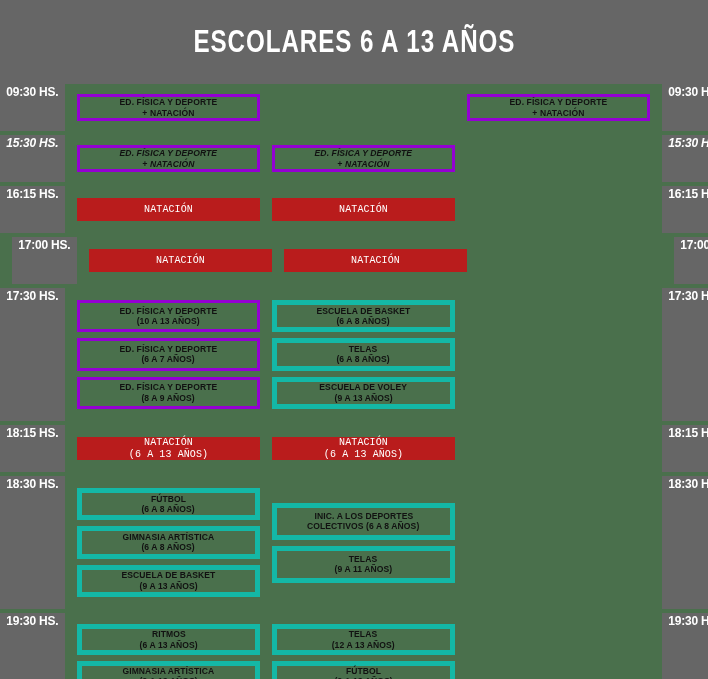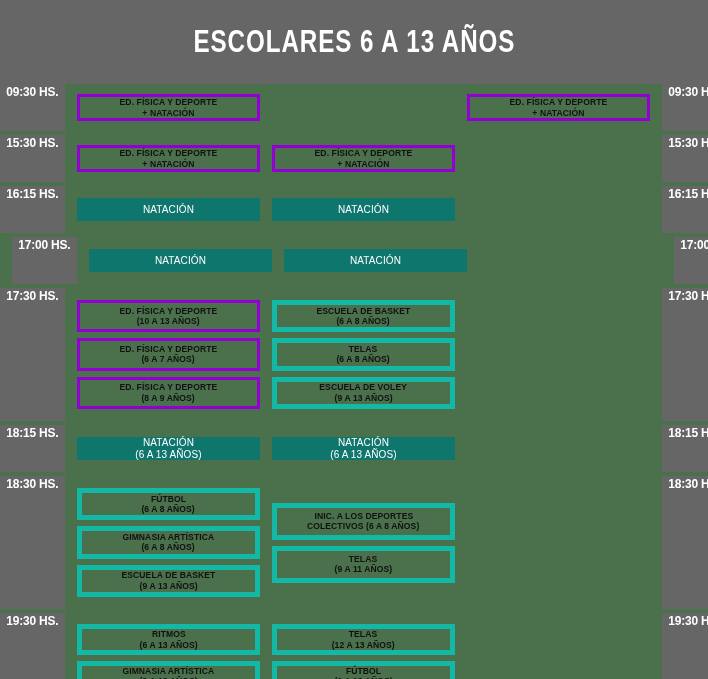--- a/index.html
+++ b/index.html
@@ -94,24 +94,25 @@
     background: transparent;
     color: #111111;
   }
   .act.black {
     border: 5px solid #14b8a6;
     background: transparent;
     color: #111111;
   }
   .act.blue {
     border: none;
-    background: #0f766e;
+    background: #b91c1c;
     color: #ffffff;
     font-weight: normal;
     font-size: 10px;
+    font-family: Liberation Mono, monospace;
   }
   .act.blue .l1, .act.blue .l2 { transform: scaleX(1); }
 
   .row-sep { height: 4px; background: #4a704c; width: 708px; }
 </style>
 </head>
 <body>
 
 <div class="header">
   <div class="header-title">ESCOLARES 6 A 13 AÑOS</div>
@@ -137,21 +138,21 @@
           <div class="l1">ED. FÍSICA Y DEPORTE</div>
           <div class="l2">+ NATACIÓN</div>
         </div>
       </div>
       <div class="gap-col"></div>
       <div class="time-cell">
         <span>09:30 HS.</span>
       </div>
     </div>
     <div class="row-sep"></div>
-    <div class="row" style="height: 47px;">
+    <div class="row" style="height: 47px; font-style: italic;">
       <div class="time-cell">
         <span>15:30 HS.</span>
       </div>
       <div class="gap-col"></div>
       <div class="col">
         <div class="act purple">
           <div class="l1">ED. FÍSICA Y DEPORTE</div>
           <div class="l2">+ NATACIÓN</div>
         </div>
       </div>

